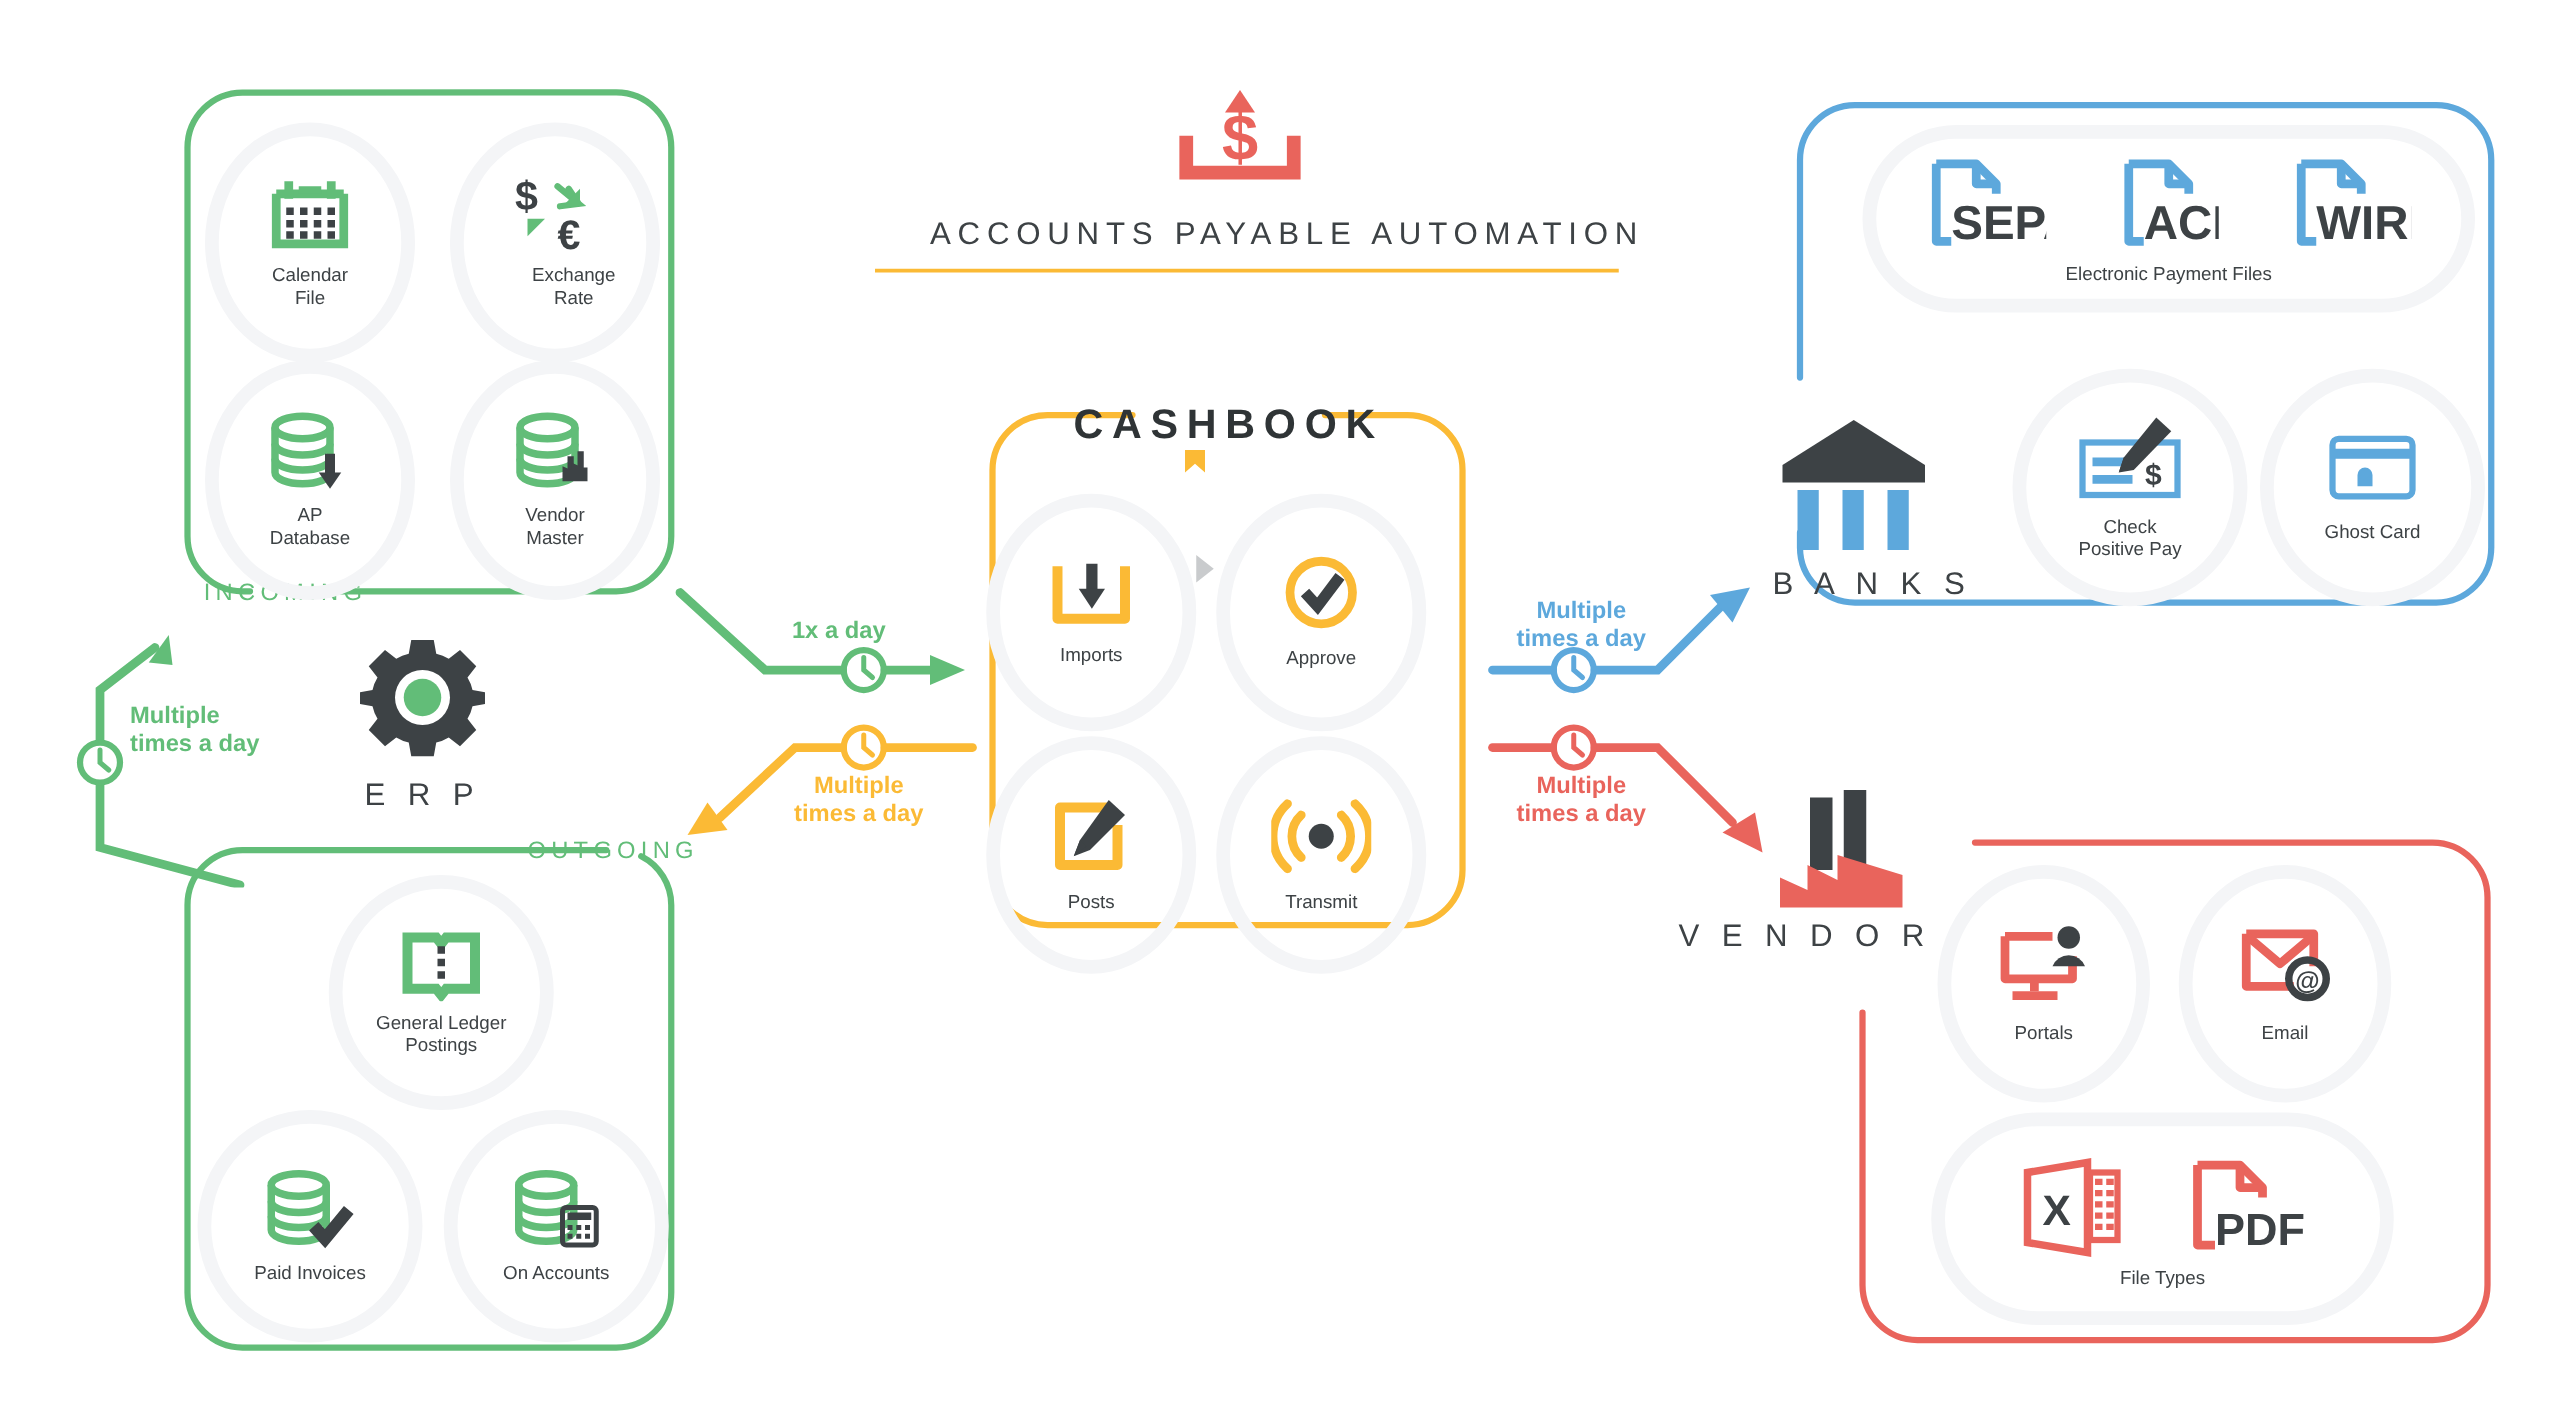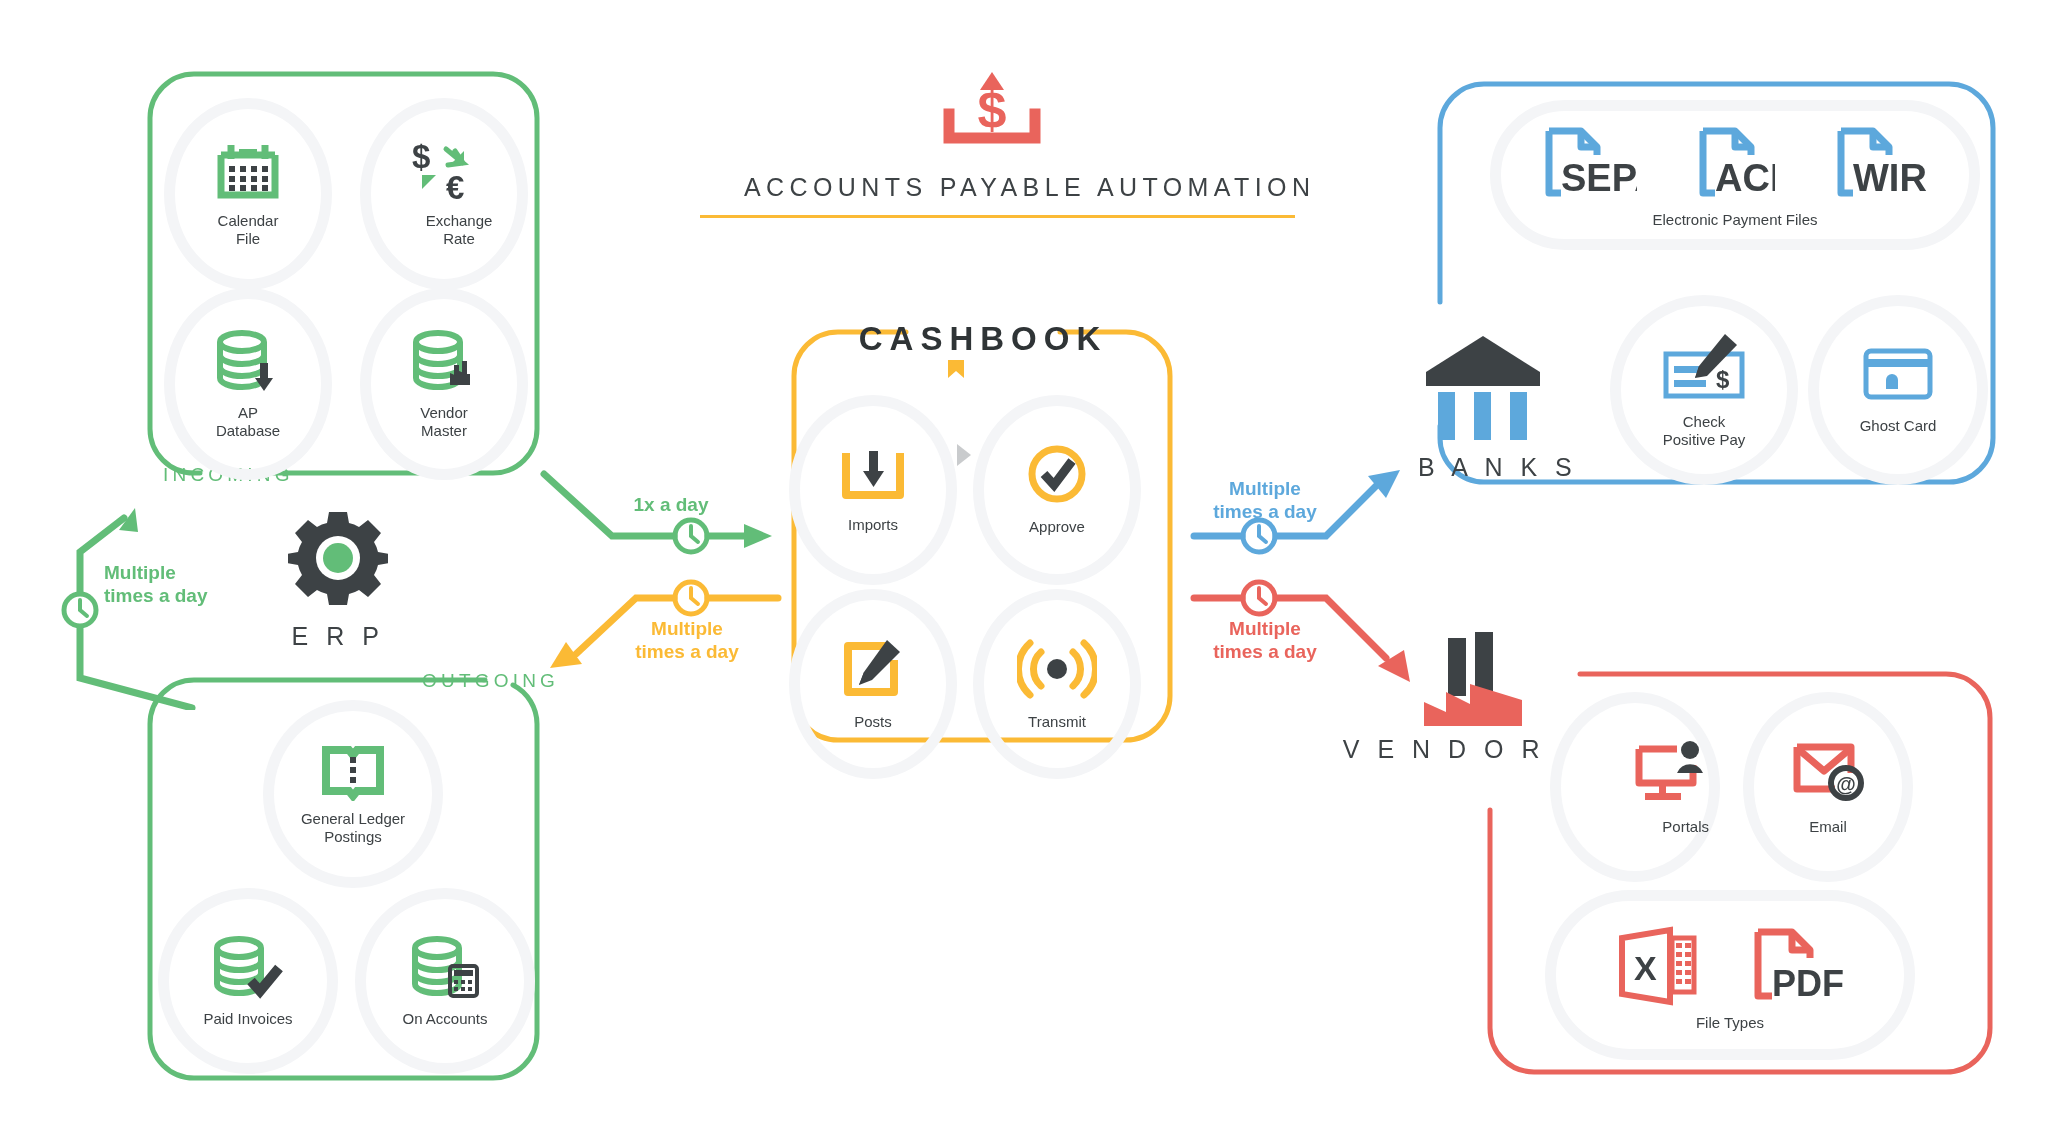--- a/index.html
+++ b/index.html
@@ -430,21 +430,21 @@
 
   <svg class="abs" style="left:1418px;top:630px;" width="120" height="100" viewBox="0 0 120 100">
     <rect x="30" y="8" width="18" height="58" fill="#3d4245"></rect>
     <rect x="57" y="2" width="18" height="64" fill="#3d4245"></rect>
     <polygon points="6,96 6,72 28,82 28,62 52,74 52,54 104,70 104,96" fill="#e9645c"></polygon>
   </svg>
   <div class="big-label" style="left:1245px;top:732px;width:300px;text-align:right;line-height:1.38;">
     <span>V E N D O R</span><br>
   </div>
 
-  <div class="oval" style="left:1550px;top:692px;width:170px;height:190px;align-items:flex-end;">
+  <div class="oval" style="left:1550px;top:692px;width:170px;height:190px;">
     <svg class="ico" width="78" height="66" viewBox="0 0 78 66">
       <path d="M8 10 L8 44 L62 44 L62 26" fill="none" stroke="#e9645c" stroke-width="7" stroke-linejoin="round"></path>
       <path d="M8 10 L46 10" fill="none" stroke="#e9645c" stroke-width="7"></path>
       <rect x="28" y="44" width="7" height="10" fill="#e9645c"></rect>
       <rect x="14" y="54" width="36" height="7" fill="#e9645c"></rect>
       <circle cx="59" cy="11" r="9" fill="#3d4245"></circle>
       <path d="M46 34 A14 14 0 0 1 72 34 Z" fill="#3d4245"></path>
     </svg>
     <div class="cap" style="margin-top:13px;">
       <span>Portals</span>

